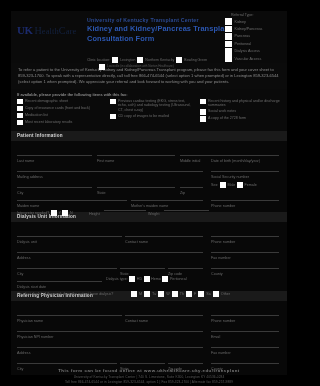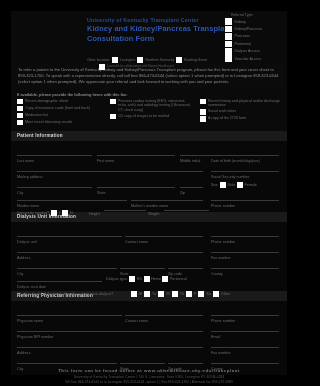--- a/index.html
+++ b/index.html
@@ -59,20 +59,24 @@
   .f3{font-size:3.2px;color:#5c5c5c;margin-top:1px;letter-spacing:.1px;}
 </style>
 </head>
 <body>
 
 <div class="page">
   <div class="sheet">
 
     <div class="header">
 
+      <div class="logo">
+        <span class="logo-uk">UK</span>
+        <span class="logo-hc"><span class="big">H</span><span>ealth</span><span class="big">C</span><span>are</span></span>
+      </div>
 
       <div class="title-block">
         <div class="t-small">University of Kentucky Transplant Center</div>
         <div class="t-big">Kidney and Kidney/Pancreas Transplant</div>
         <div class="t-big">Consultation Form</div>
       </div>
 
       <div class="clinic-row">
         <span class="clinic-lbl">Clinic location:</span>
         <span class="cb cb-s"></span>

